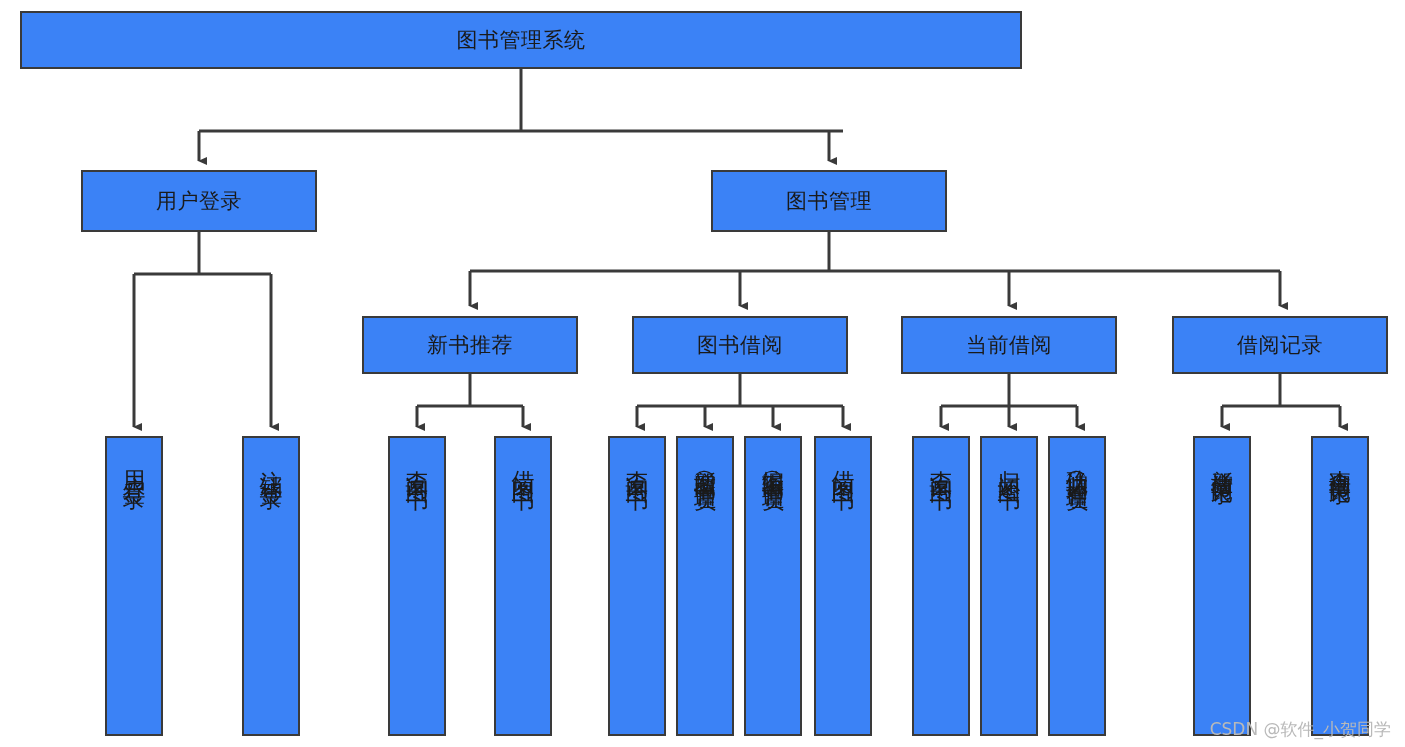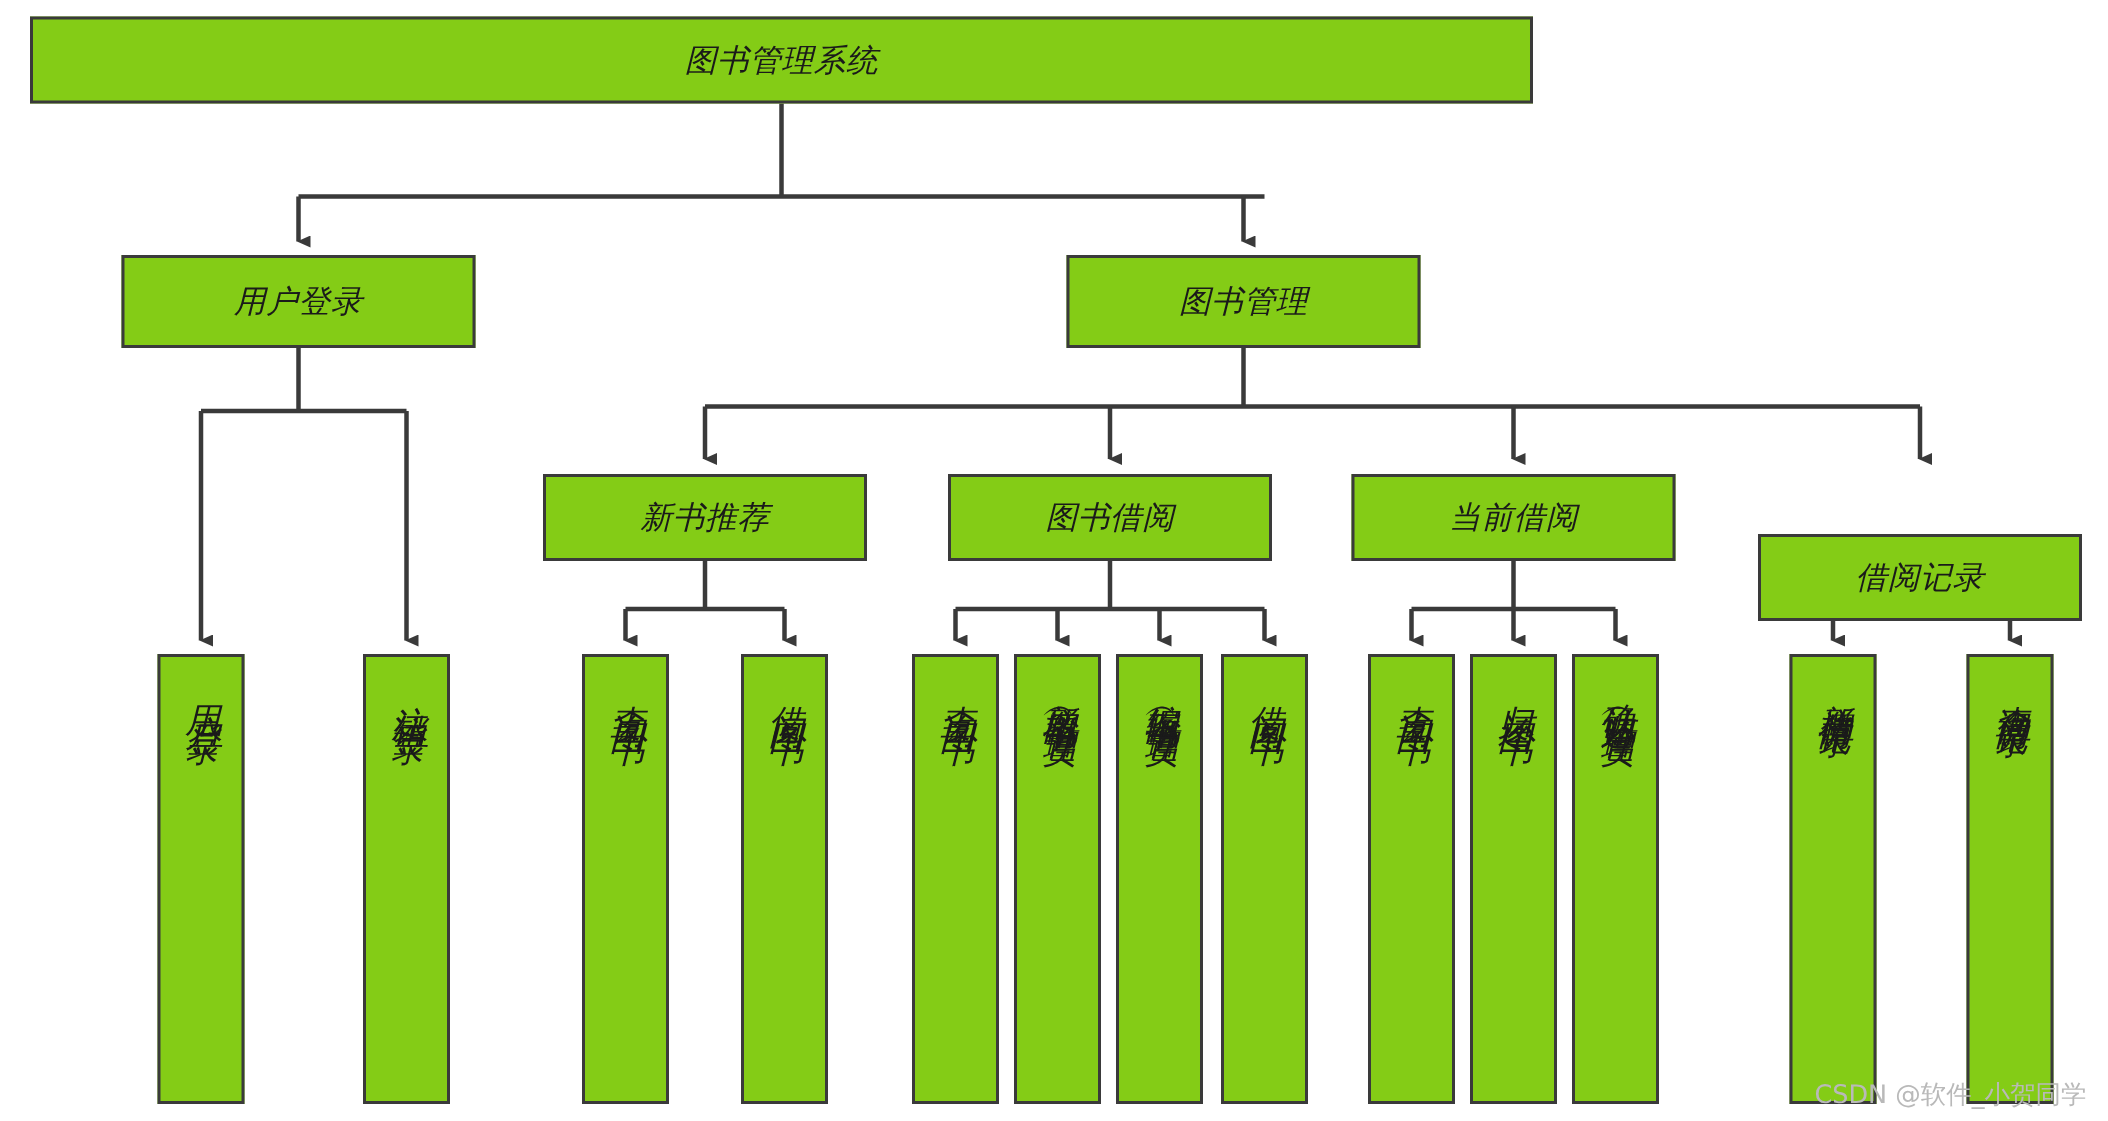--- a/index.html
+++ b/index.html
@@ -22,28 +22,27 @@
   #edge-layer {
     position: absolute;
     left: 0;
     top: 0;
     width: 1405px;
     height: 747px;
   }
   .node {
     position: absolute;
     box-sizing: border-box;
-    background: #84cc16;
+    background: #3b82f6;
     border: 2px solid #3a3a3a;
     display: flex;
     align-items: center;
     justify-content: center;
     text-align: left;
     z-index: 3;
-    font-style: italic;
   }
   .node-label {
     display: block;
     line-height: 1.18;
     color: #1a1a1a;
     letter-spacing: 0.5px;
   }
   
   .node.horiz .node-label {
     font-size: 21px;
@@ -150,21 +149,21 @@
   </div>
 
   <div class="node horiz" style="left:901px; top:316px; width:216px; height:58px;">
     <span class="node-label">当前借阅</span>
   </div>
 
   <div class="node horiz" style="left:632px; top:316px; width:216px; height:58px;">
     <span class="node-label">图书借阅</span>
   </div>
 
-  <div class="node horiz" style="left:1172px; top:316px; width:216px; height:58px;margin-top:40px;">
+  <div class="node horiz" style="left:1172px; top:316px; width:216px; height:58px;">
     <span class="node-label">借阅记录</span>
   </div>
 
   <div class="node vert" style="left:105px; top:436px; width:58px; height:300px;">
     <span class="node-label">用户登录</span>
   </div>
 
   <div class="node vert" style="left:242px; top:436px; width:58px; height:300px;">
     <span class="node-label">注销登录</span>
   </div>

